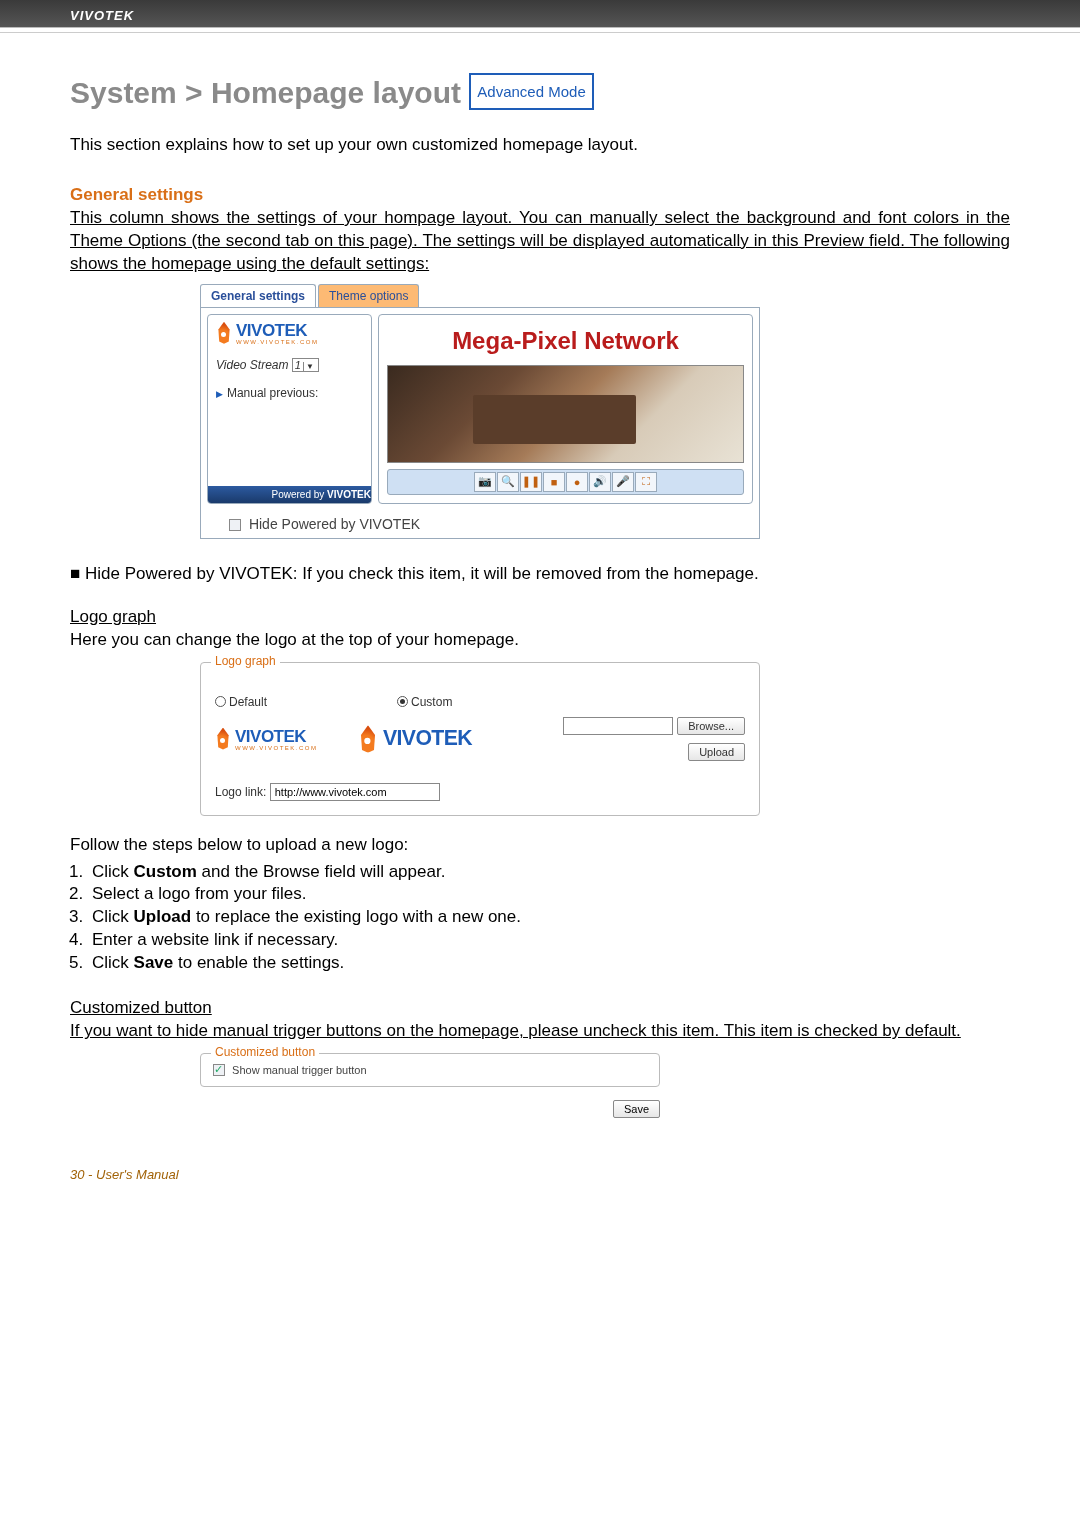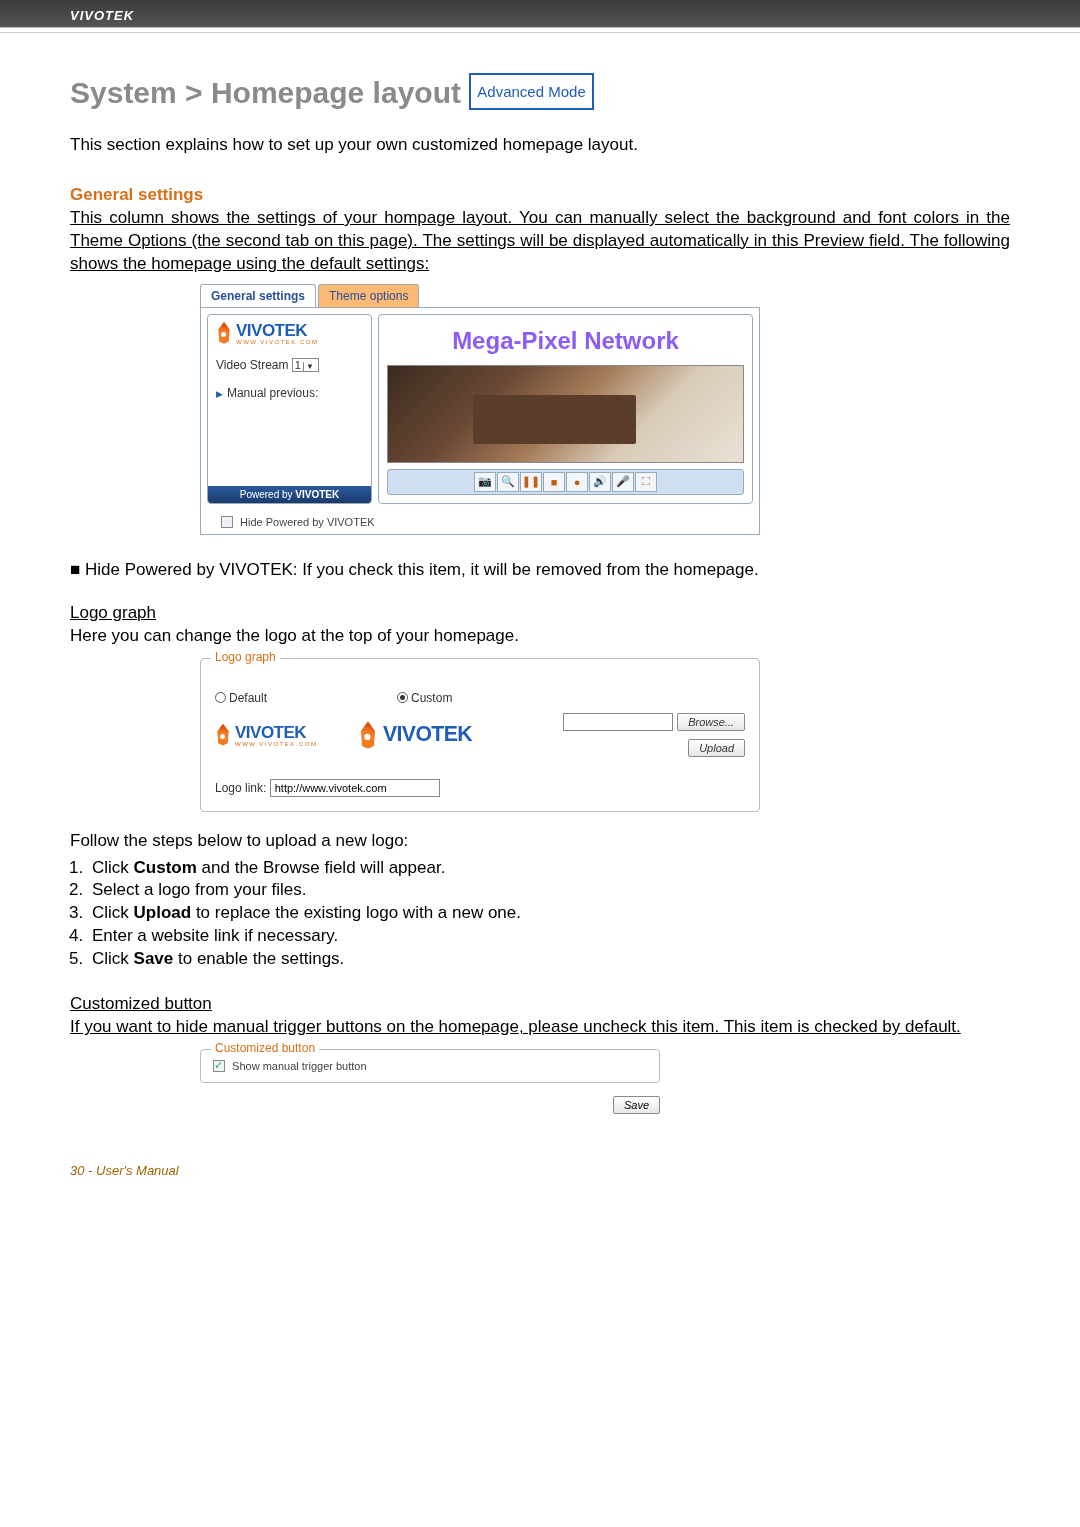--- a/index.html
+++ b/index.html
@@ -97,21 +97,21 @@
     background: #fff;
   }
   .preview-right {
     flex: 1;
     border: 1px solid #9ab;
     border-radius: 4px;
     padding: 8px;
     background: #fff;
   }
   .big-title {
-    color: #8b5cf6;
+    color: #b91c1c;
     font-weight: bold;
     font-size: 24px;
     text-align: center;
     padding: 4px 0 10px 0;
   }
   .vivotek-logo {
     display: inline-flex;
     align-items: center;
     gap: 4px;
   }
@@ -133,38 +133,39 @@
   .logo-sub {
     font-size: 6px;
     color: #d96f17;
     letter-spacing: 1.5px;
     margin-top: -2px;
   }
   .vs-row {
     font-size: 12px;
     color: #333;
     margin-top: 10px;
+    font-style: italic;
   }
   .vs-sel {
     display:inline-block;border:1px solid #888;font-size:11px;padding:0 2px;background:#fff;
   }
   .vs-sel .arr{display:inline-block;border:1px solid #888;border-width:0 0 0 1px;padding:0 2px;margin-left:2px;font-size:8px;}
   .mt-row {
     font-size: 12px;
     color: #333;
     margin-top: 14px;
   }
   .tri { color:#1e5db8; margin-right:4px; font-size:9px; }
   .powered {
     position: absolute;
     left:0;right:0;bottom:0;
     background: linear-gradient(#2c5aa0,#1a3a6b);
     color:#fff;
     font-size:10px;
-    text-align:center;
+    text-align:right;
     padding:3px 0;
     border-radius:0 0 3px 3px;
   }
   .powered .mini-logo{font-weight:bold;}
   .cam-img {
     width: 100%;
     height: 98px;
     background: linear-gradient(135deg,#3a2a1f 0%,#6b4a35 30%,#a57b58 50%,#d8cbb8 70%,#e8e2d5 100%);
     border:1px solid #888;
     position:relative;
@@ -172,21 +173,21 @@
   }
   .cam-img::before{
     content:'';position:absolute;left:24%;top:30%;width:46%;height:52%;background:#5a3d2a;border-radius:2px;
   }
   .icon-bar{
     display:flex;gap:1px;justify-content:center;margin-top:6px;padding:2px;background:#cfe0f3;border:1px solid #9ab;border-radius:3px;
   }
   .ibtn{
     width:22px;height:20px;background:#f2f6fb;border:1px solid #9ab;display:flex;align-items:center;justify-content:center;font-size:11px;color:#c06010;
   }
-  .hide-row{ font-size:11px;color:#444;margin-top:12px;margin-left:14px;}
+  .hide-row{ font-size:14px;color:#444;margin-top:12px;margin-left:22px;}
   .hide-row .cb{
     display:inline-block;width:12px;height:12px;border:1px solid #888;background:#eef1f5;vertical-align:-2px;margin-right:4px;
   }
   .logo-box{
     margin:10px 0 0 130px;
     width:560px;
     border:1px solid #bbb;
     border-radius:4px;
     padding:18px 14px 14px 14px;
     position:relative;
@@ -196,21 +197,21 @@
   .logo-box .legend, .cust-box .legend{
     position:absolute;top:-9px;left:10px;background:#fff;padding:0 4px;color:#d96f17;font-size:12px;font-weight: normal;
   }
   .logo-box .desc{line-height:1.6;}
   .radio{display:inline-block;width:11px;height:11px;border:1px solid #555;border-radius:50%;vertical-align:-1px;margin-right:3px;position:relative;}
   .radio.sel::after{content:'';position:absolute;left:2px;top:2px;width:5px;height:5px;background:#333;border-radius:50%;}
   .opt-row{margin-top:14px;display:flex;gap:130px;}
   .logos-row{display:flex;align-items:center;gap:40px;margin-top:8px;}
   .browse-col{margin-left:auto;display:flex;flex-direction:column;gap:8px;align-items:flex-end;}
   .btn{
-    border:1px solid #888;background:linear-gradient(#fff,#e6e6e6);padding:2px 10px;font-size:11px;border-radius:2px;font-style:italic;
+    border:1px solid #888;background:linear-gradient(#fff,#e6e6e6);padding:2px 10px;font-size:11px;border-radius:2px;
   }
   .browse-field{width:110px;height:18px;border:1px solid #888;background:#fff;}
   .ll-row{margin-top:22px;}
   .ll-row input{border:1px solid #888;font-size:11px;padding:2px 4px;width:170px;}
   ol.steps{margin:4px 0 0 18px;font-size:17px;line-height:1.35;}
   ol.steps li{padding-left:4px;}
   .cust-box{
     margin:10px 0 0 130px;width:460px;border:1px solid #bbb;border-radius:4px;padding:10px 12px;position:relative;font-size:11px;color:#444;
   }
   .chk{display:inline-block;width:12px;height:12px;border:1px solid #888;background:#eef1f5;vertical-align:-2px;margin-right:4px;position:relative;}

